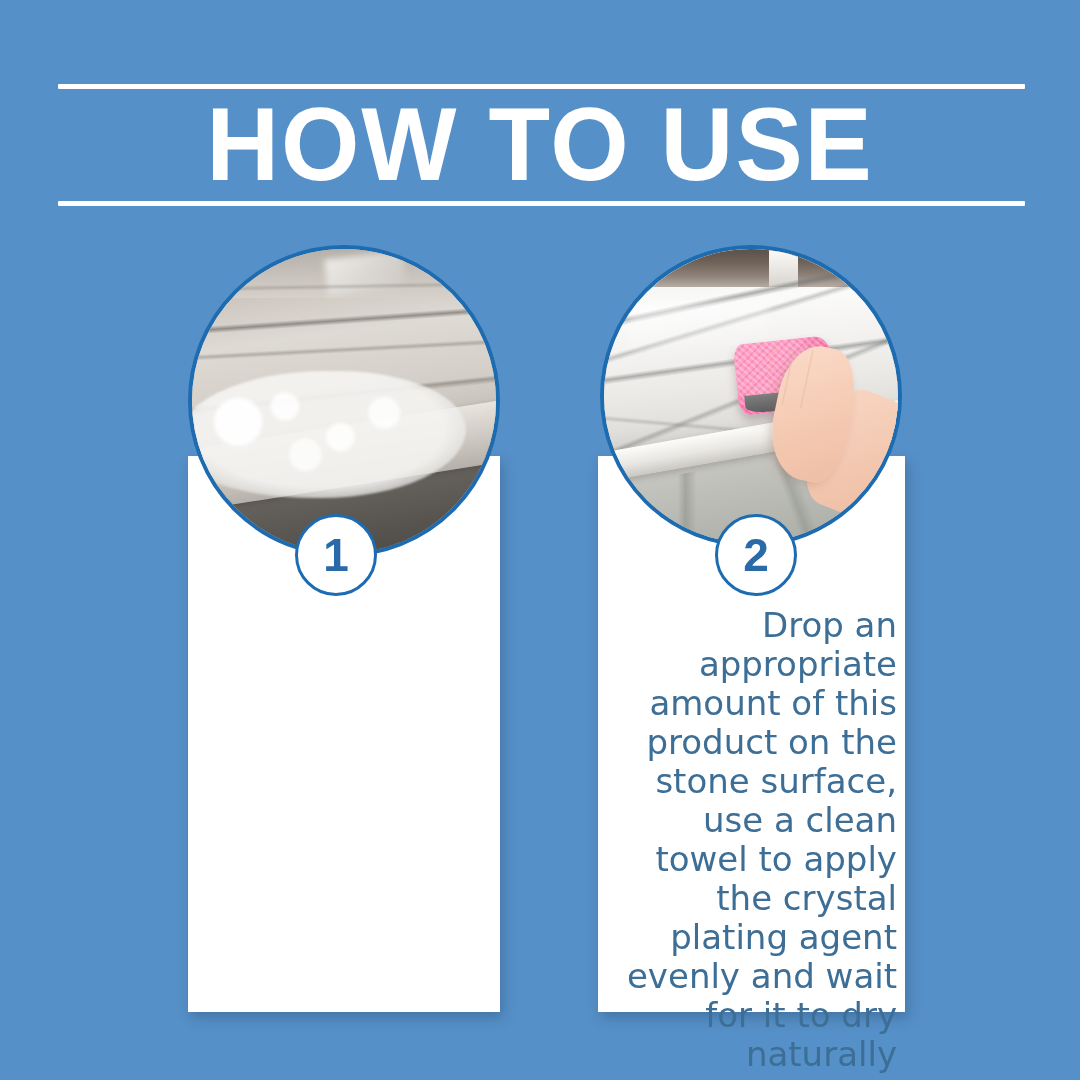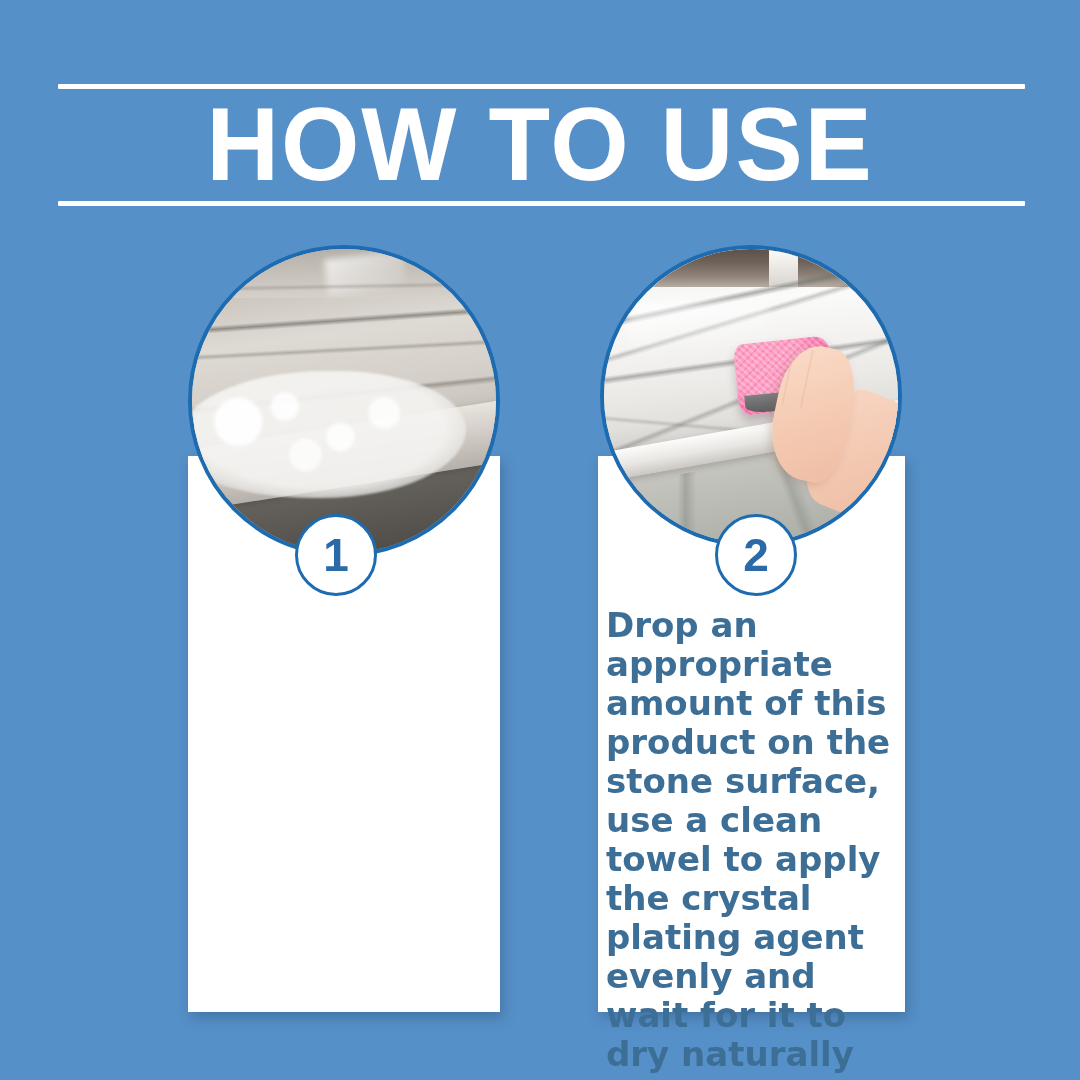--- a/index.html
+++ b/index.html
@@ -121,24 +121,24 @@
     color: #2a6aa8;
   }
   #step-1 .step-badge { left: 107px; margin-left: 0; }
   #step-2 .step-badge { left: 117px; margin-left: 0; }
 
   
   .step-text {
     position: absolute;
     left: 8px;
     right: 8px;
-    text-align: left;
+    text-align: right;
     color: #3d6e96;
     font-family: "DejaVu Sans", sans-serif;
-    font-weight: bold;
+    font-weight: normal;
     letter-spacing: 0px;
   }
   #step-1 .step-text {
     top: 474px;
     font-size: 34px;
     line-height: 47px;
   }
   #step-2 .step-text {
     top: 386px;
     font-size: 34px;

